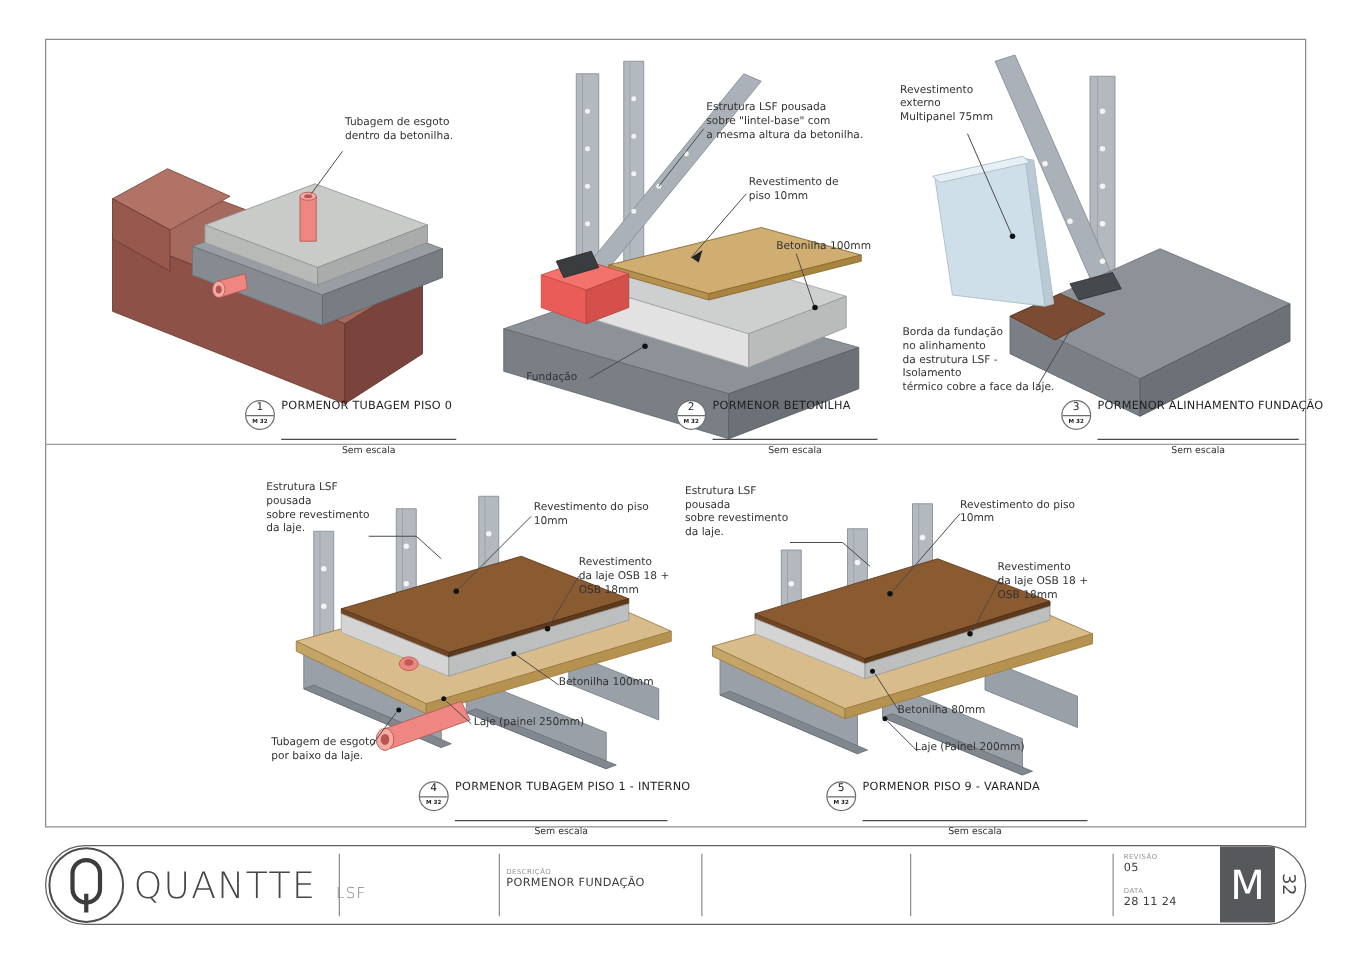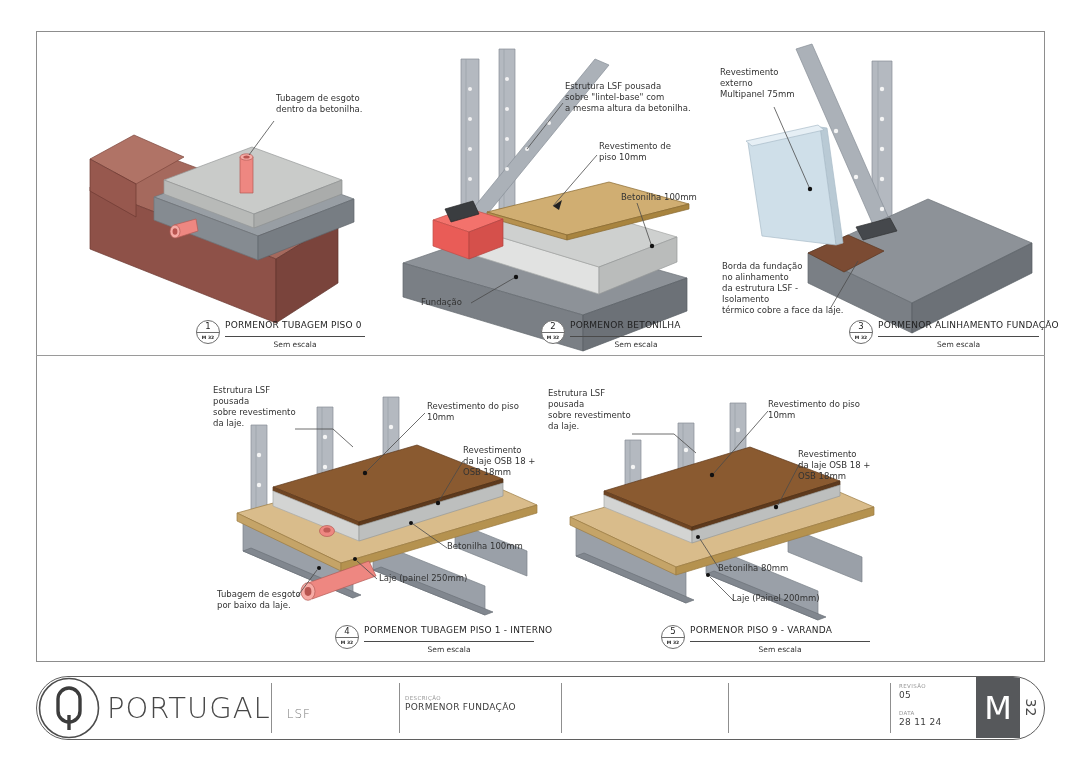--- a/index.html
+++ b/index.html
@@ -15,21 +15,21 @@
   .lbl{position:absolute;font-size:8.5px;line-height:1.28;color:#333;white-space:pre-line;}
   
   .caption{position:absolute;display:flex;align-items:flex-start;}
   .bubble{width:24px;height:24px;border:1px solid #6e6e6e;border-radius:50%;box-sizing:border-box;
           display:flex;flex-direction:column;flex:0 0 24px;margin-right:5px;background:#fff;}
   .b-num{flex:1;display:flex;align-items:center;justify-content:center;font-size:8.5px;color:#222;}
   .b-ref{flex:1;display:flex;align-items:center;justify-content:center;font-size:4.5px;font-weight:bold;
          color:#222;border-top:1px solid #6e6e6e;}
   .cap-col{flex:1;min-width:0;}
   .cap-title{font-size:9px;letter-spacing:.2px;color:#1f1f1f;height:11px;line-height:11px;
-             border-bottom:1.2px solid #4a4a4a;padding-bottom:5px;white-space:nowrap;}
+             border-bottom:1.2px solid #4a4a4a;padding-bottom:20px;white-space:nowrap;}
   .cap-scale{font-size:7.5px;color:#333;margin-top:3px;text-align:center;}
   
   .tblock{position:absolute;left:36px;top:676px;width:1009px;height:64px;border:1.5px solid #5f5f5f;
           border-radius:33px;box-sizing:border-box;overflow:hidden;background:#fff;}
   .tb-div{position:absolute;top:6px;bottom:6px;width:1px;background:#8f8f8f;}
   .logo-circle{position:absolute;left:1px;top:0;}
   .brand{position:absolute;left:70px;top:14px;font-size:29px;font-weight:300;letter-spacing:1px;color:#474747;}
   .brand-suffix{font-size:12px;color:#7c7c7c;letter-spacing:1px;margin-left:16px;}
   .contact{position:absolute;left:245px;top:9px;font-size:6.5px;line-height:11px;color:#949494;letter-spacing:.4px;}
   .fld-label{font-size:5.5px;color:#959595;letter-spacing:.4px;}
@@ -340,21 +340,21 @@
   </div>
 
   <div class="tblock">
     <div class="logo-circle">
       <svg width="62" height="62" viewBox="0 0 62 62">
         <circle cx="31" cy="31" r="29.5" fill="none" stroke="#4d4d4d" stroke-width="1.6"></circle>
         <rect x="20" y="11" width="22" height="34" rx="11" fill="none" stroke="#3c3c3c" stroke-width="3.4"></rect>
         <line x1="31" y1="38" x2="31" y2="53" stroke="#3c3c3c" stroke-width="3.4"></line>
       </svg>
     </div>
-    <div class="brand"><span>PORTUGAL</span><span class="brand-suffix">LSF</span></div>
+    <div class="brand"><span>QUANTTE</span><span class="brand-suffix">LSF</span></div>
     <div class="tb-div" style="left:234px;"></div>
     <div class="tb-div" style="left:362px;"></div>
     <div class="desc-wrap">
       <div class="fld-label">DESCRIÇÃO</div>
       <div class="fld-value">PORMENOR FUNDAÇÃO</div>
     </div>
     <div class="tb-div" style="left:524px;"></div>
     <div class="tb-div" style="left:691px;"></div>
     <div class="tb-div" style="left:853px;"></div>
     <div class="rev-wrap">

